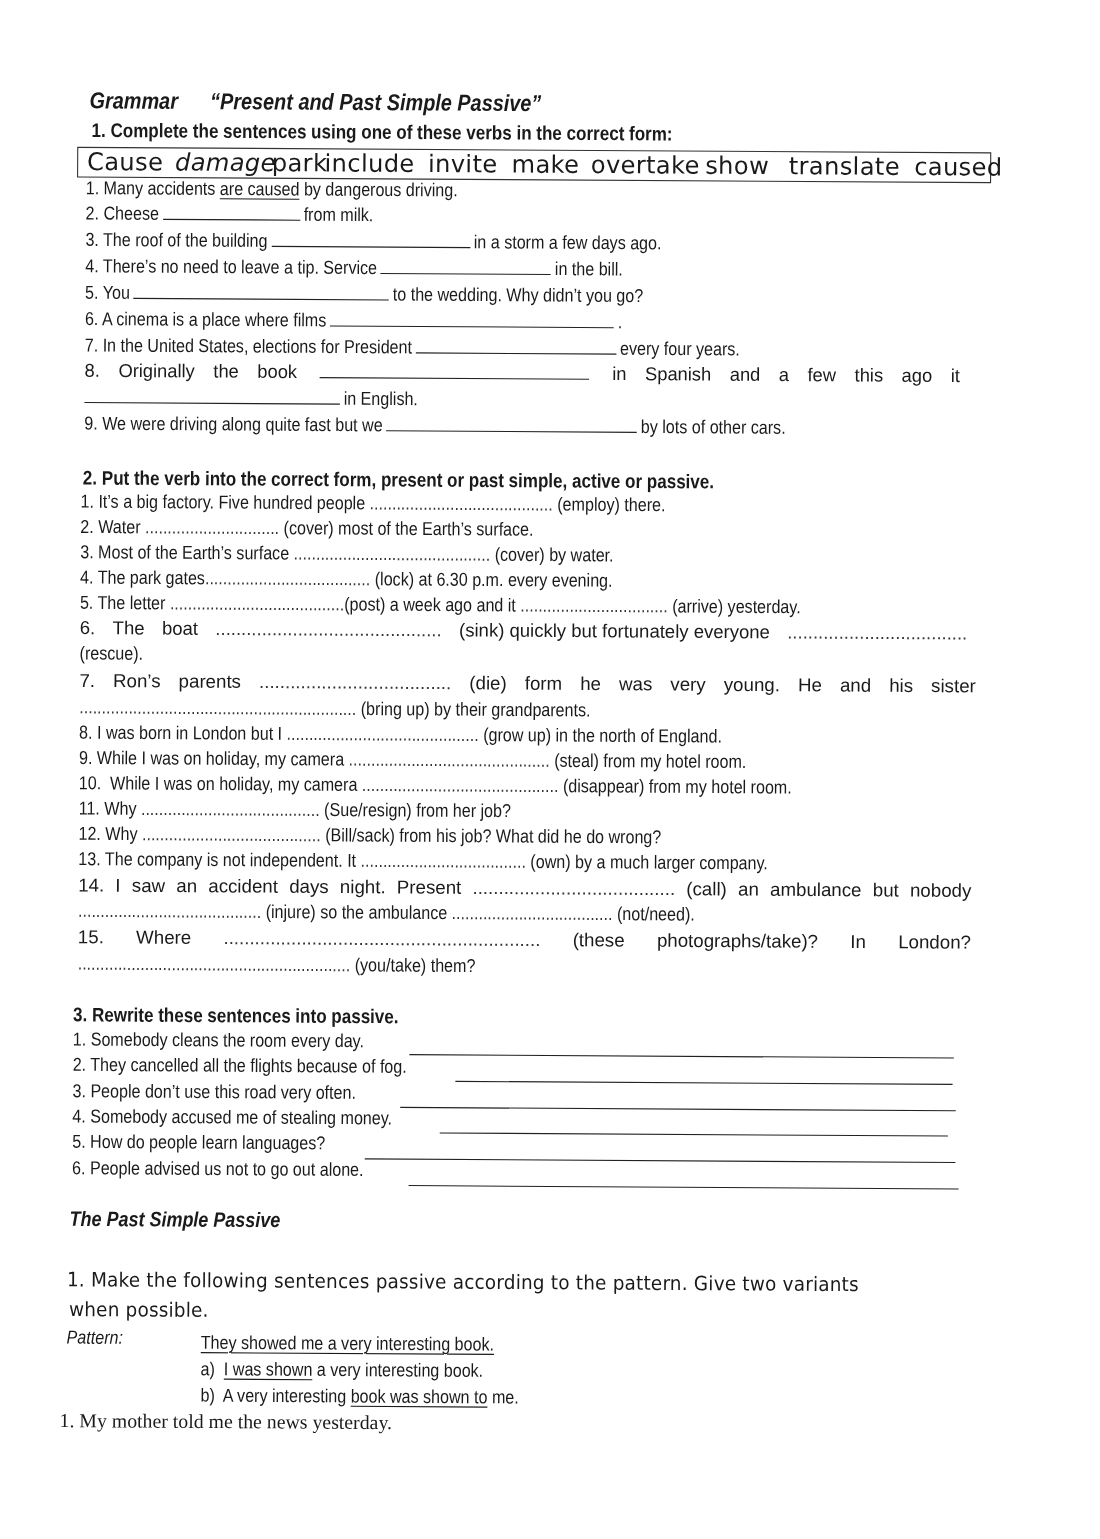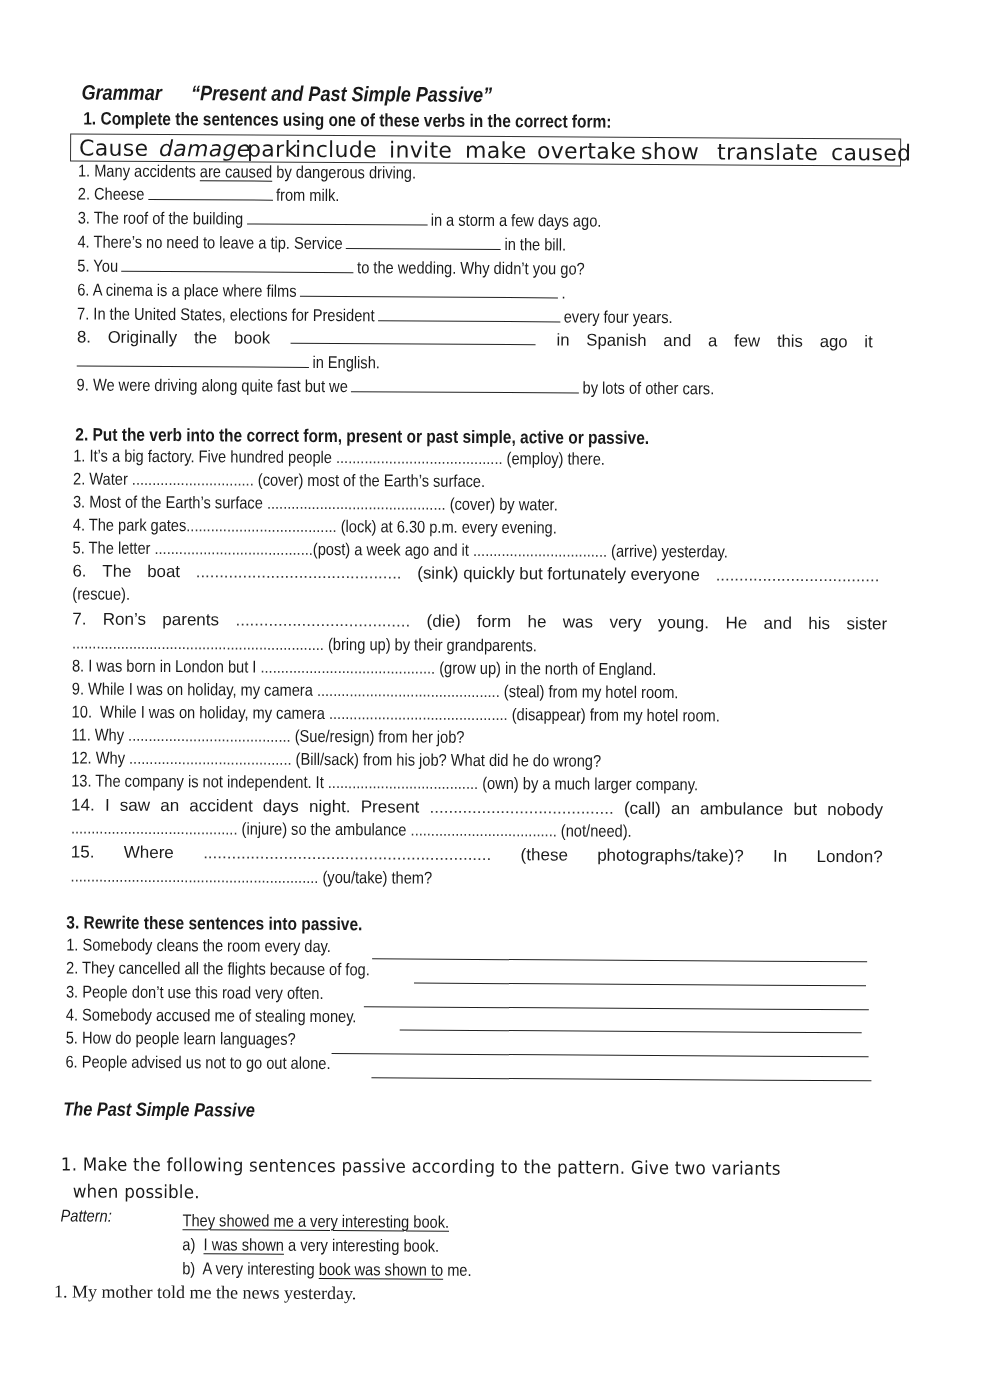--- a/index.html
+++ b/index.html
@@ -236,21 +236,21 @@
   <div class="abs line" style="left:72px; top:1052px;"><span class="cond">6. People advised us not to go out alone.</span></div>
   <div class="rewrite-line" style="left:378px; top:1075px; width:500px;"></div>
 
   <div class="abs sans" style="left:70px; top:1098px; font-size:19px; font-weight:bold; font-style:italic;">
     <span class="cond">The Past Simple Passive</span>
   </div>
 
   <div class="abs comic" style="left:68px; top:1153px;">
     <span style="display:inline-block; transform:scaleX(0.93); transform-origin:0 50%;">1. Make the following sentences passive according to the pattern. Give two variants</span>
   </div>
-  <div class="abs comic" style="left:80px; top:1180px;text-align:right;">
+  <div class="abs comic" style="left:70px; top:1180px;text-align:right;">
     <span style="display:inline-block; transform:scaleX(0.93); transform-origin:0 50%;">when possible.</span>
   </div>
 
   <div class="abs line" style="left:68px; top:1206px; font-style:italic;">
     <span class="cond">Pattern:</span>
   </div>
   <div class="abs line" style="left:190px; top:1210px;">
     <span class="cond"><u>They showed me a very interesting book.</u></span>
   </div>
   <div class="abs line" style="left:190px; top:1234px;">

